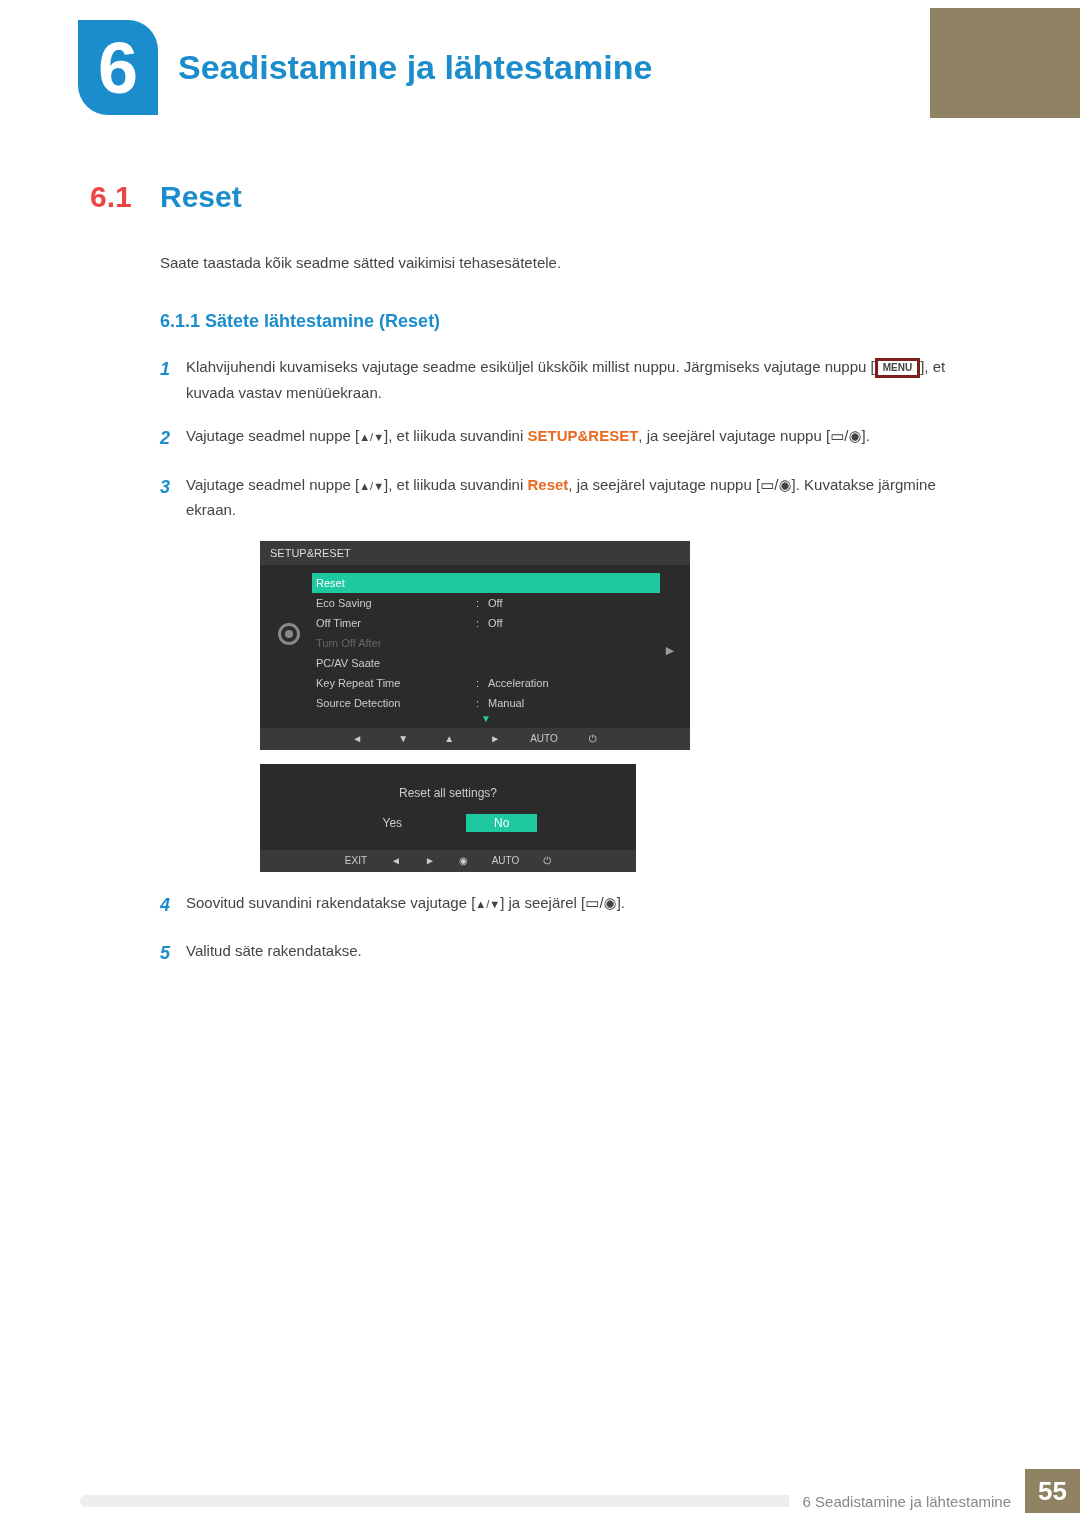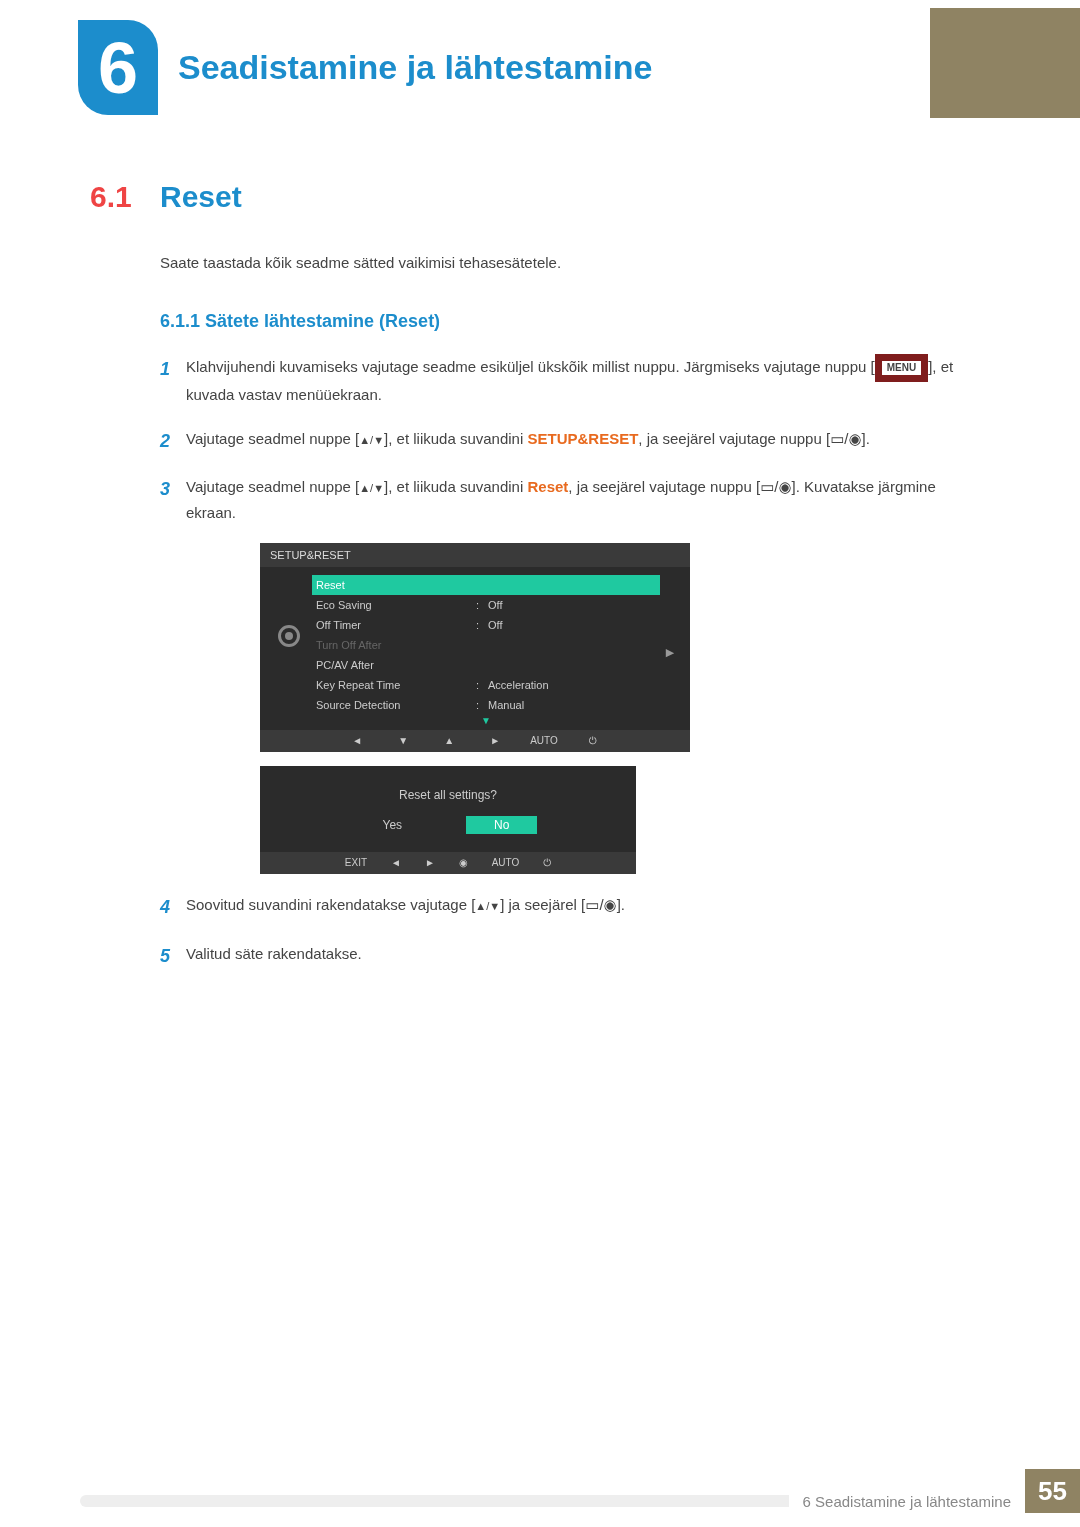--- a/index.html
+++ b/index.html
@@ -95,21 +95,21 @@
     color: #1c8dcc;
     font-size: 18px;
     font-style: italic;
     font-weight: bold;
     width: 26px;
     flex-shrink: 0;
   }
   .step-body { flex: 1; }
   .menu-key {
     display: inline-block;
-    border: 7px solid #7f1d1d;
+    border: 3px solid #7f1d1d;
     padding: 0 5px;
     font-size: 10px;
     font-weight: bold;
     font-family: Arial, sans-serif;
     vertical-align: middle;
     line-height: 14px;
   }
   .highlight { color: #e86a1f; font-weight: bold; }
   .tri { font-size: 11px; }
 
@@ -325,21 +325,21 @@
             </div>
             <div class="osd-row">
               <div class="osd-label">Off Timer</div>
               <div class="osd-colon">:</div>
               <div class="osd-val">Off</div>
             </div>
             <div class="osd-row dim">
               <div class="osd-label">Turn Off After</div>
             </div>
             <div class="osd-row">
-              <div class="osd-label">PC/AV After</div>
+              <div class="osd-label">PC/AV Saate</div>
             </div>
             <div class="osd-row">
               <div class="osd-label">Key Repeat Time</div>
               <div class="osd-colon">:</div>
               <div class="osd-val">Acceleration</div>
             </div>
             <div class="osd-row">
               <div class="osd-label">Source Detection</div>
               <div class="osd-colon">:</div>
               <div class="osd-val">Manual</div>

